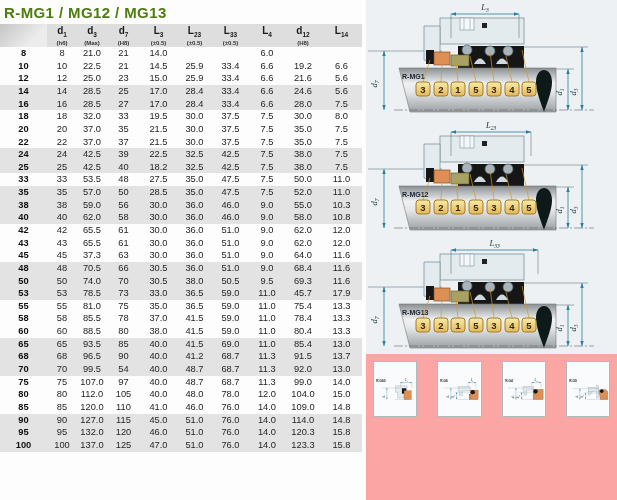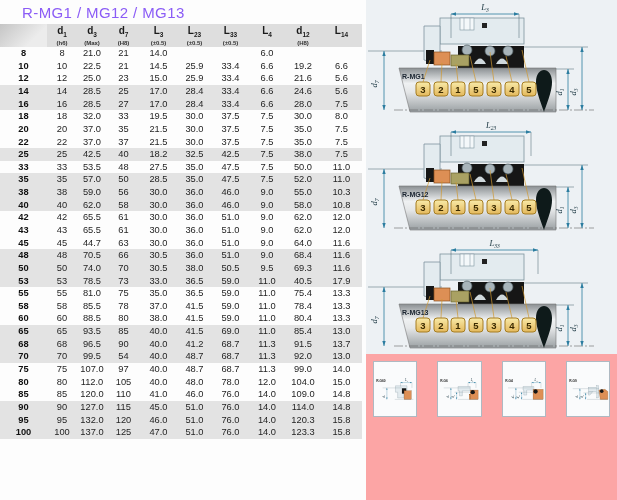--- a/index.html
+++ b/index.html
@@ -1,19 +1,19 @@
 <!DOCTYPE html>
 <html><head>
 <meta charset="utf-8">
 <style>
   *{box-sizing:border-box}
   html,body{margin:0;padding:0}
   body{width:617px;height:500px;background:#fdfdfd;font-family:"Liberation Sans",sans-serif;position:relative;overflow:hidden}
   .table-area{position:absolute;left:0;top:0;width:366px}
-  .title{font-weight:normal;font-size:15px;color:#8b5cf6;padding:4px 0 3px 22px;letter-spacing:.4px}
+  .title{font-weight:bold;font-size:15px;color:#4d7c0f;padding:4px 0 3px 4px;letter-spacing:.4px}
   table{border-collapse:collapse;table-layout:fixed;width:362px}
   th,td{padding:0;text-align:center;overflow:hidden;white-space:nowrap}
   thead th{background:#dedede;height:22px;vertical-align:top;padding-top:2px}
   thead th.corner{background:linear-gradient(135deg,#c5c5c5,#ececec 70%)}
   .h-main{font-size:10px;font-weight:bold;color:#1a1a1a;line-height:10px}
   .h-main sub{font-size:6.5px}
   .h-note{font-size:6px;color:#333;line-height:7px}
   tbody td{height:12.65px;font-size:9.3px;color:#242424;line-height:12.6px}
   tbody tr.band{background:#e3e3e3}
   td.size{font-weight:bold;color:#111}
@@ -175,20 +175,32 @@
           <td>37.0</td>
           <td>37</td>
           <td>21.5</td>
           <td>30.0</td>
           <td>37.5</td>
           <td>7.5</td>
           <td>35.0</td>
           <td>7.5</td>
         </tr>
         <tr class="band">
+          <td class="size">24</td>
+          <td>24</td>
+          <td>42.5</td>
+          <td>39</td>
+          <td>22.5</td>
+          <td>32.5</td>
+          <td>42.5</td>
+          <td>7.5</td>
+          <td>38.0</td>
+          <td>7.5</td>
+        </tr>
+        <tr class="band">
           <td class="size">25</td>
           <td>25</td>
           <td>42.5</td>
           <td>40</td>
           <td>18.2</td>
           <td>32.5</td>
           <td>42.5</td>
           <td>7.5</td>
           <td>38.0</td>
           <td>7.5</td>
@@ -261,21 +273,21 @@
           <td>30.0</td>
           <td>36.0</td>
           <td>51.0</td>
           <td>9.0</td>
           <td>62.0</td>
           <td>12.0</td>
         </tr>
         <tr>
           <td class="size">45</td>
           <td>45</td>
-          <td>44.7</td>
+          <td>37.3</td>
           <td>63</td>
           <td>30.0</td>
           <td>36.0</td>
           <td>51.0</td>
           <td>9.0</td>
           <td>64.0</td>
           <td>11.6</td>
         </tr>
         <tr class="band">
           <td class="size">48</td>
@@ -303,21 +315,21 @@
         </tr>
         <tr class="band">
           <td class="size">53</td>
           <td>53</td>
           <td>78.5</td>
           <td>73</td>
           <td>33.0</td>
           <td>36.5</td>
           <td>59.0</td>
           <td>11.0</td>
-          <td>40.5</td>
+          <td>45.7</td>
           <td>17.9</td>
         </tr>
         <tr>
           <td class="size">55</td>
           <td>55</td>
           <td>81.0</td>
           <td>75</td>
           <td>35.0</td>
           <td>36.5</td>
           <td>59.0</td>

